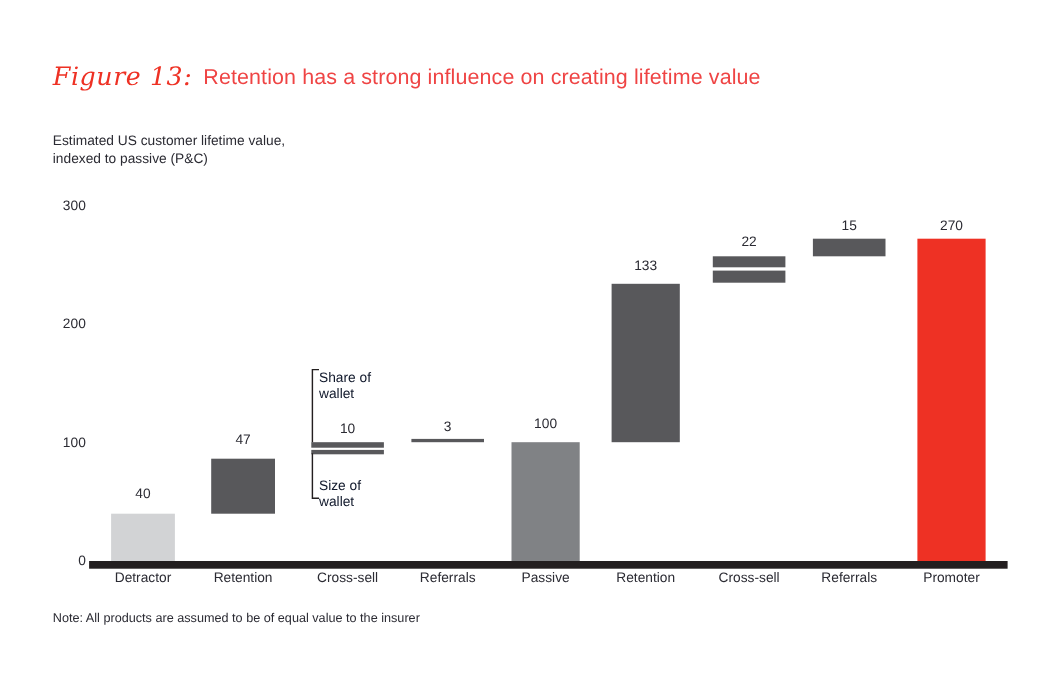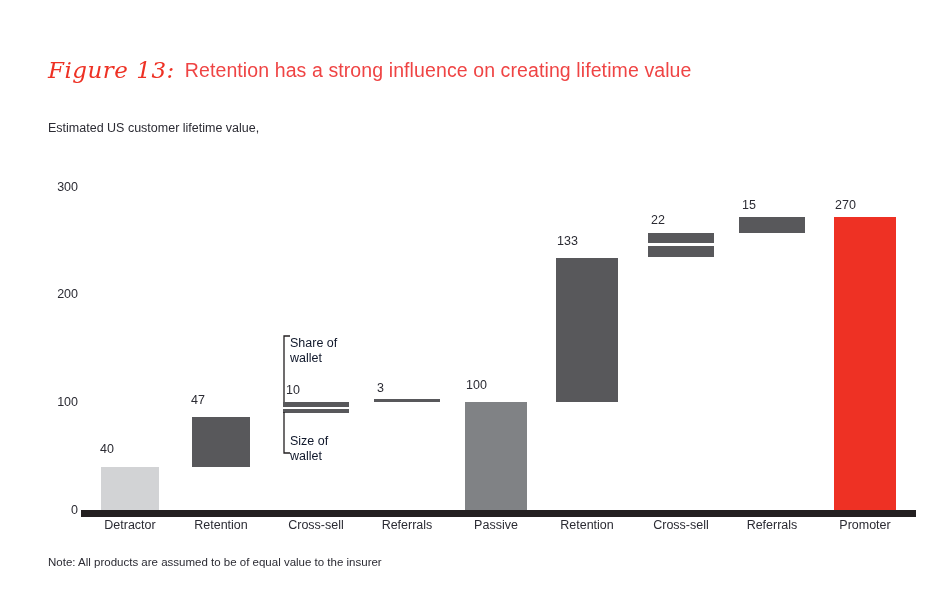--- a/index.html
+++ b/index.html
@@ -84,20 +84,21 @@
   
   .bar {
     position: absolute;
   }
 
   
   .vlabel {
     position: absolute;
     font-size: 12.5px;
     color: #2b2b33;
+    text-align: center;
   }
 
   
   .xlabel {
     position: absolute;
     top: 517px;
     font-size: 12.5px;
     color: #2b2b33;
     text-align: center;
     line-height: 16px;
@@ -127,20 +128,21 @@
 </head>
 <body>
 
 <div class="header">
   <span class="fig-label">Figure 13:</span>
   <span class="fig-title">Retention has a strong influence on creating lifetime value</span>
 </div>
 
 <div class="subtitle">
   <div>Estimated US customer lifetime value,</div>
+  <div>indexed to passive (P&amp;C)</div>
 </div>
 
 <div class="plot">
 
   <div class="ytick" style="left:42px; top:180px;">300</div>
   <div class="ytick" style="left:42px; top:287px;">200</div>
   <div class="ytick" style="left:42px; top:395px;">100</div>
   <div class="ytick" style="left:42px; top:503px;">0</div>
 
   <div class="bar" style="left:101px; top:467px; width:58px; height:43px; background:#d2d3d5;"></div>

